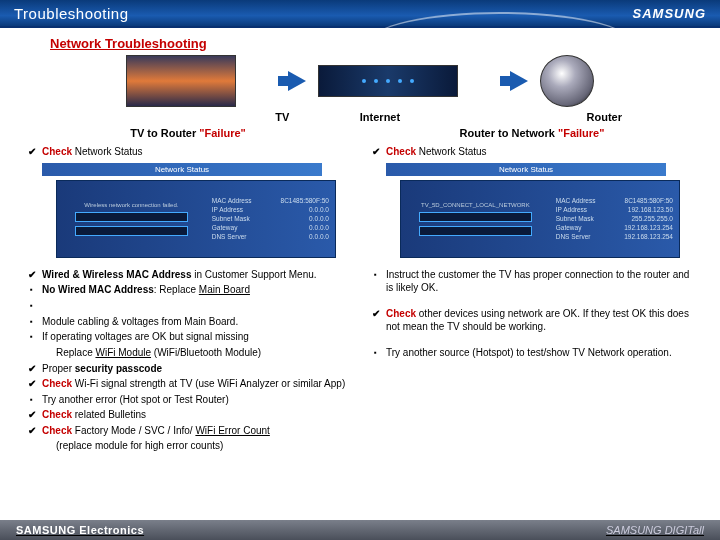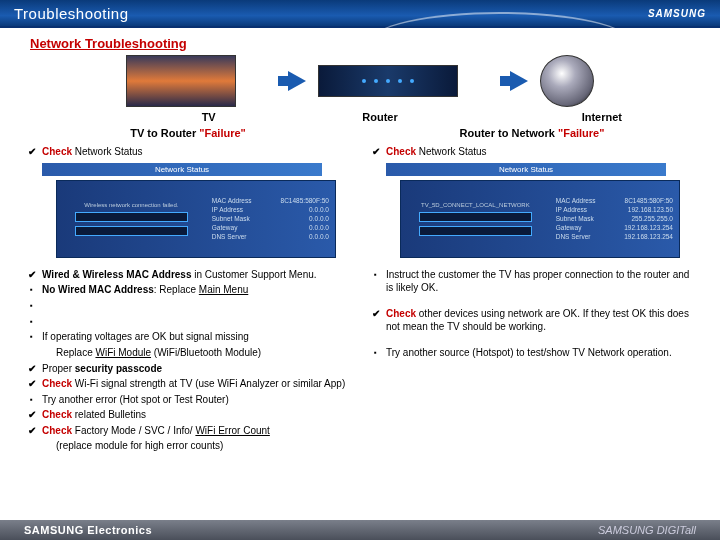--- a/index.html
+++ b/index.html
@@ -1,33 +1,33 @@
 <!DOCTYPE html>
 <html><head>
 <meta charset="utf-8">
 <style>
   * { box-sizing: border-box; margin: 0; padding: 0; }
   body { width: 720px; height: 540px; font-family: Arial, sans-serif; font-size: 10px; color: #000; background: #fff; position: relative; overflow: hidden; }
   .header { height: 28px; background: linear-gradient(to bottom, #0a3a7a, #1a5bb0 60%, #0a3a7a); display: flex; align-items: center; justify-content: space-between; padding: 0 14px; border-bottom: 2px solid #083070; }
   .header-title { color: #fff; font-size: 15px; font-weight: 300; letter-spacing: 0.5px; text-align: right; }
-  .header-logo { color: #fff; font-weight: bold; font-size: 10px; letter-spacing: 1px; font-style: italic; }
+  .header-logo { color: #fff; font-weight: bold; font-size: 13px; letter-spacing: 1px; font-style: italic; }
   .curve { position: absolute; top: 12px; right: 90px; width: 260px; height: 30px; border-top: 2px solid rgba(255,255,255,0.5); border-radius: 50% 50% 0 0 / 100% 100% 0 0; pointer-events: none; }
   .content { padding: 6px 28px 0 28px; display: flex; flex-direction: column; }
-  .section-title { color: #c40000; font-size: 13px; font-weight: bold; text-decoration: underline; margin: 2px 0 4px 2px; }
+  .section-title { color: #c40000; font-size: 13px; font-weight: bold; text-decoration: underline; margin: 2px 0 4px 22px; }
   .flow { display: flex; align-items: center; gap: 12px; justify-content: center; margin-bottom: 2px; }
   .flow-item { display: flex; flex-direction: column; align-items: center; }
   .flow-img { border: 1px solid #333; background: #111; }
   .tv-img { width: 110px; height: 52px; background: linear-gradient(to bottom, #3a3a5a 0%, #e07a3a 50%, #2a2a4a 100%); }
   .router-img { width: 140px; height: 32px; background: linear-gradient(to right, #0a1a3a, #1a3a6a, #0a1a3a); display: flex; align-items: center; justify-content: center; gap: 8px; }
   .router-img .dot { width: 4px; height: 4px; background: #4af; border-radius: 50%; }
   .globe-img { width: 54px; height: 52px; background: radial-gradient(circle at 40% 35%, #fff 0%, #aab 30%, #667 70%, #000 100%); border-radius: 50%; border: 1px solid #333; }
   .arrow { width: 0; height: 0; border-top: 10px solid transparent; border-bottom: 10px solid transparent; border-left: 18px solid #1a5bb0; position: relative; }
   .arrow::before { content: ""; position: absolute; left: -28px; top: -5px; width: 12px; height: 10px; background: #1a5bb0; }
   .flow-labels { display: flex; justify-content: space-around; margin: 2px 60px 4px 60px; font-size: 11px; font-weight: bold; }
-  .flow-labels span:nth-child(1){ flex:1; text-align:center; padding-left:40px;}
+  .flow-labels span:nth-child(1){ flex:1; text-align:right; padding-left:40px;}
   .flow-labels span:nth-child(2){ flex:1; text-align:center; padding-left:10px;}
   .flow-labels span:nth-child(3){ flex:1; text-align:right; padding-right:10px;}
   .columns { display: flex; gap: 24px; }
   .col { flex: 1; }
   .col-title { text-align: center; font-size: 11px; font-weight: bold; margin-bottom: 6px; }
   .failure { color: #c40000; }
   ul { list-style: none; }
   li { display: flex; align-items: flex-start; margin-bottom: 2px; line-height: 1.35; }
   .mark { width: 14px; flex-shrink: 0; font-weight: bold; }
   .check-mark { color: #000; }
@@ -39,21 +39,21 @@
   .panel-left { flex: 1.2; display:flex; flex-direction:column; align-items:center; justify-content:center; gap:4px; padding:4px;}
   .panel-left .mini { width:80%; height:10px; background:#0a1a3a; border:1px solid #4af;}
   .panel-text { color:#bcd; font-size:6px;}
   .panel-right { flex: 1; display:flex; flex-direction:column; justify-content:center; padding:4px 6px; font-size:6.5px; color:#cde; }
   .panel-right .row { display:flex; justify-content:space-between; line-height:1.4;}
   .panel-title { text-align:center; color:#fff; font-size:8px; padding:2px; background:rgba(0,0,0,0.15); width:100%;}
   .panel-wrap { width:280px; margin:4px 0 10px 14px;}
   .panel-wrap .panel-title{ background:linear-gradient(to right,#2a5aaa,#3a7acc);}
   .indent { padding-left: 14px; }
   .group-gap { }
-  .footer { position: absolute; bottom: 0; left: 0; right: 0; height: 22px; background: linear-gradient(to bottom, #7a7f8a, #4a4f5a); display: flex; align-items: center; justify-content: space-between; padding: 0 24px; border-top: 2px solid #fff; }
+  .footer { position: absolute; bottom: 0; left: 0; right: 0; height: 22px; background: linear-gradient(to bottom, #7a7f8a, #4a4f5a); display: flex; align-items: center; justify-content: space-between; padding: 0 16px; border-top: 2px solid #fff; text-decoration: underline; }
   .footer-left { color: #fff; font-size: 11px; font-weight: bold; letter-spacing: 0.5px; }
   .footer-right { color: #ccd; font-size: 11px; font-style: italic; }
 </style>
 </head>
 <body>
 
 <div class="header">
   <span class="header-title">Troubleshooting</span>
   <span class="header-logo">SAMSUNG</span>
 </div>
@@ -78,22 +78,22 @@
         </div>
       </div>
     <div style="width:28px"></div>
       <div class="arrow"></div>
     <div class="flow-item">
         <div class="globe-img"></div>
       </div>
   </div>
   <div class="flow-labels">
     <span>TV</span>
+    <span>Internet</span>
     <span>Router</span>
-    <span>Internet</span>
   </div>
 
   <div class="columns">
     <div class="col">
       <div class="col-title"><span>TV to Router </span><span class="failure">"Failure"</span></div>
       <ul>
         <li>
             <span class="mark check-mark">✔</span>
             <span><span class="red">Check</span><span> Network Status</span></span>
           </li>
@@ -130,27 +130,28 @@
             </div>
         </div>
       </div>
       <ul>
           <li>
             <span class="mark check-mark">✔</span>
             <span><span class="bold">Wired &amp; Wireless MAC Address</span> in Customer Support Menu.</span>
           </li>
           <li>
             <span class="mark bullet-mark"></span>
-            <span><span class="bold">No Wired MAC Address</span>: Replace <span class="u">Main Menu</span></span>
-          </li>
-          <li>
-            <span class="mark bullet-mark"></span>
-          </li>
-          <li>
-            <span class="mark bullet-mark"></span>
+            <span><span class="bold">No Wired MAC Address</span>: Replace <span class="u">Main Board</span></span>
+          </li>
+          <li>
+            <span class="mark bullet-mark"></span>
+          </li>
+          <li>
+            <span class="mark bullet-mark"></span>
+            <span>Module cabling &amp; voltages from Main Board.</span>
           </li>
           <li>
             <span class="mark bullet-mark"></span>
             <span>If operating voltages are OK but signal missing</span>
           </li>
           <li class="indent">
             <span class="mark"></span>
             <span>Replace <span class="u">WiFi Module</span> (WiFi/Bluetooth Module)</span>
           </li>
         </ul>

